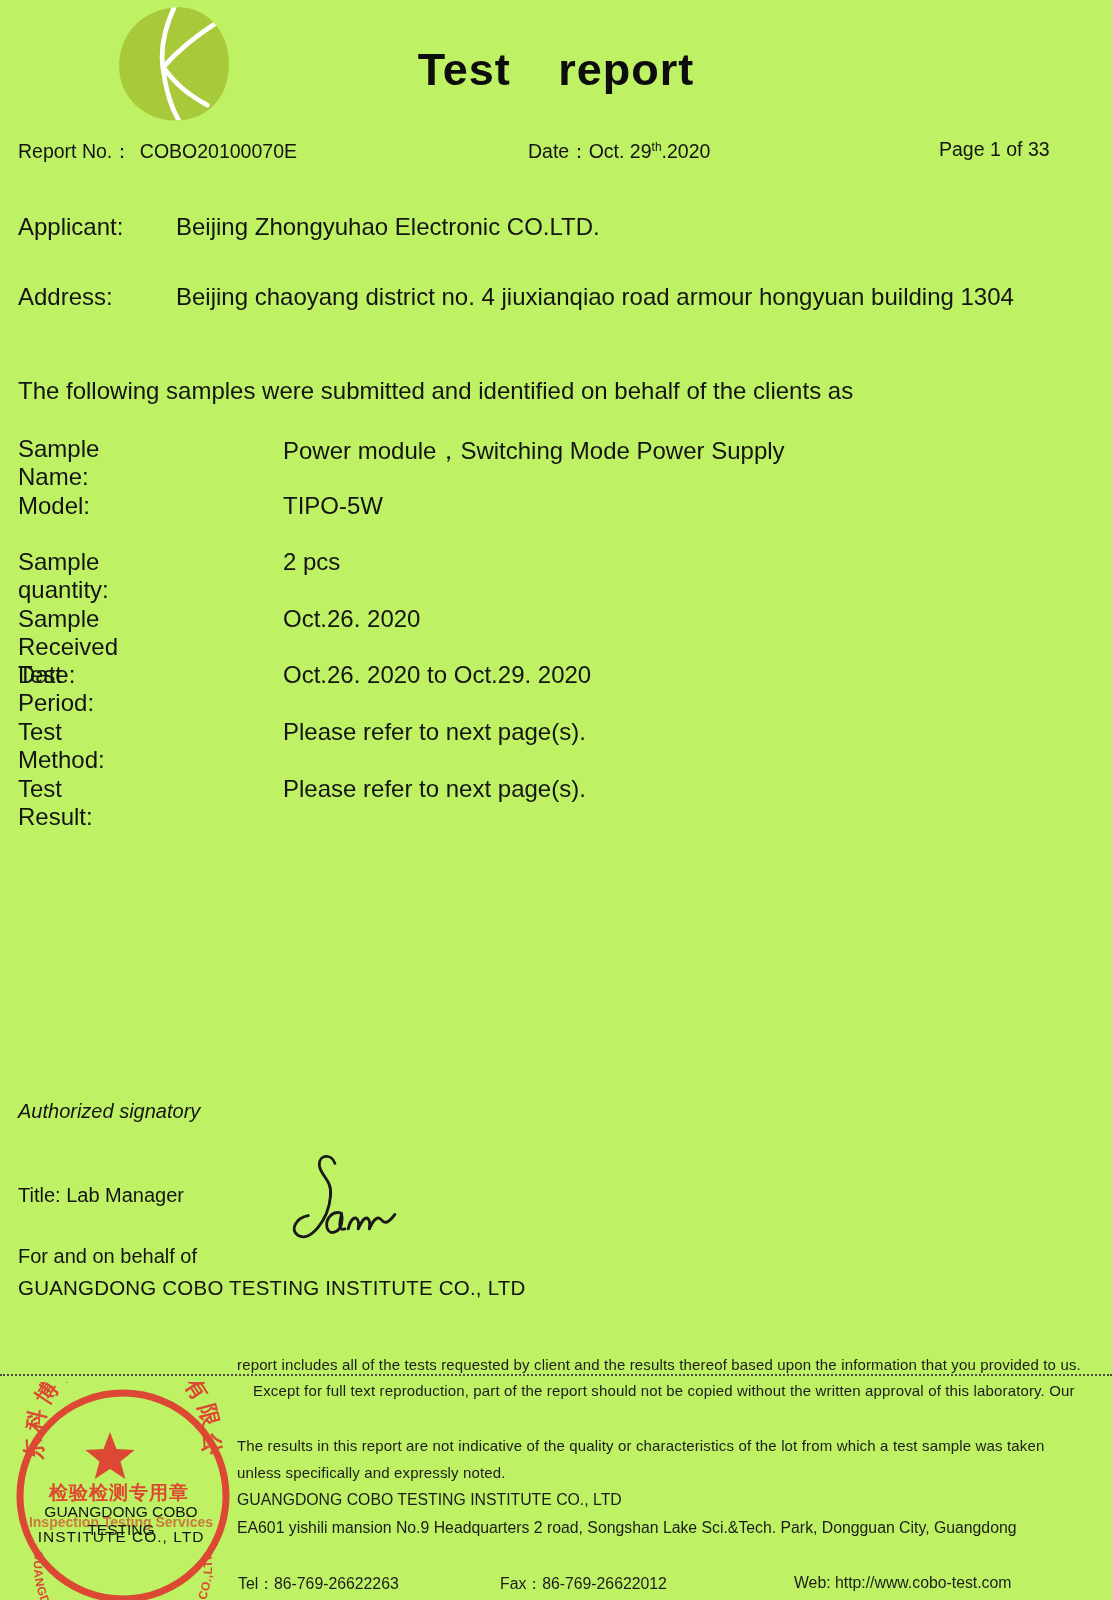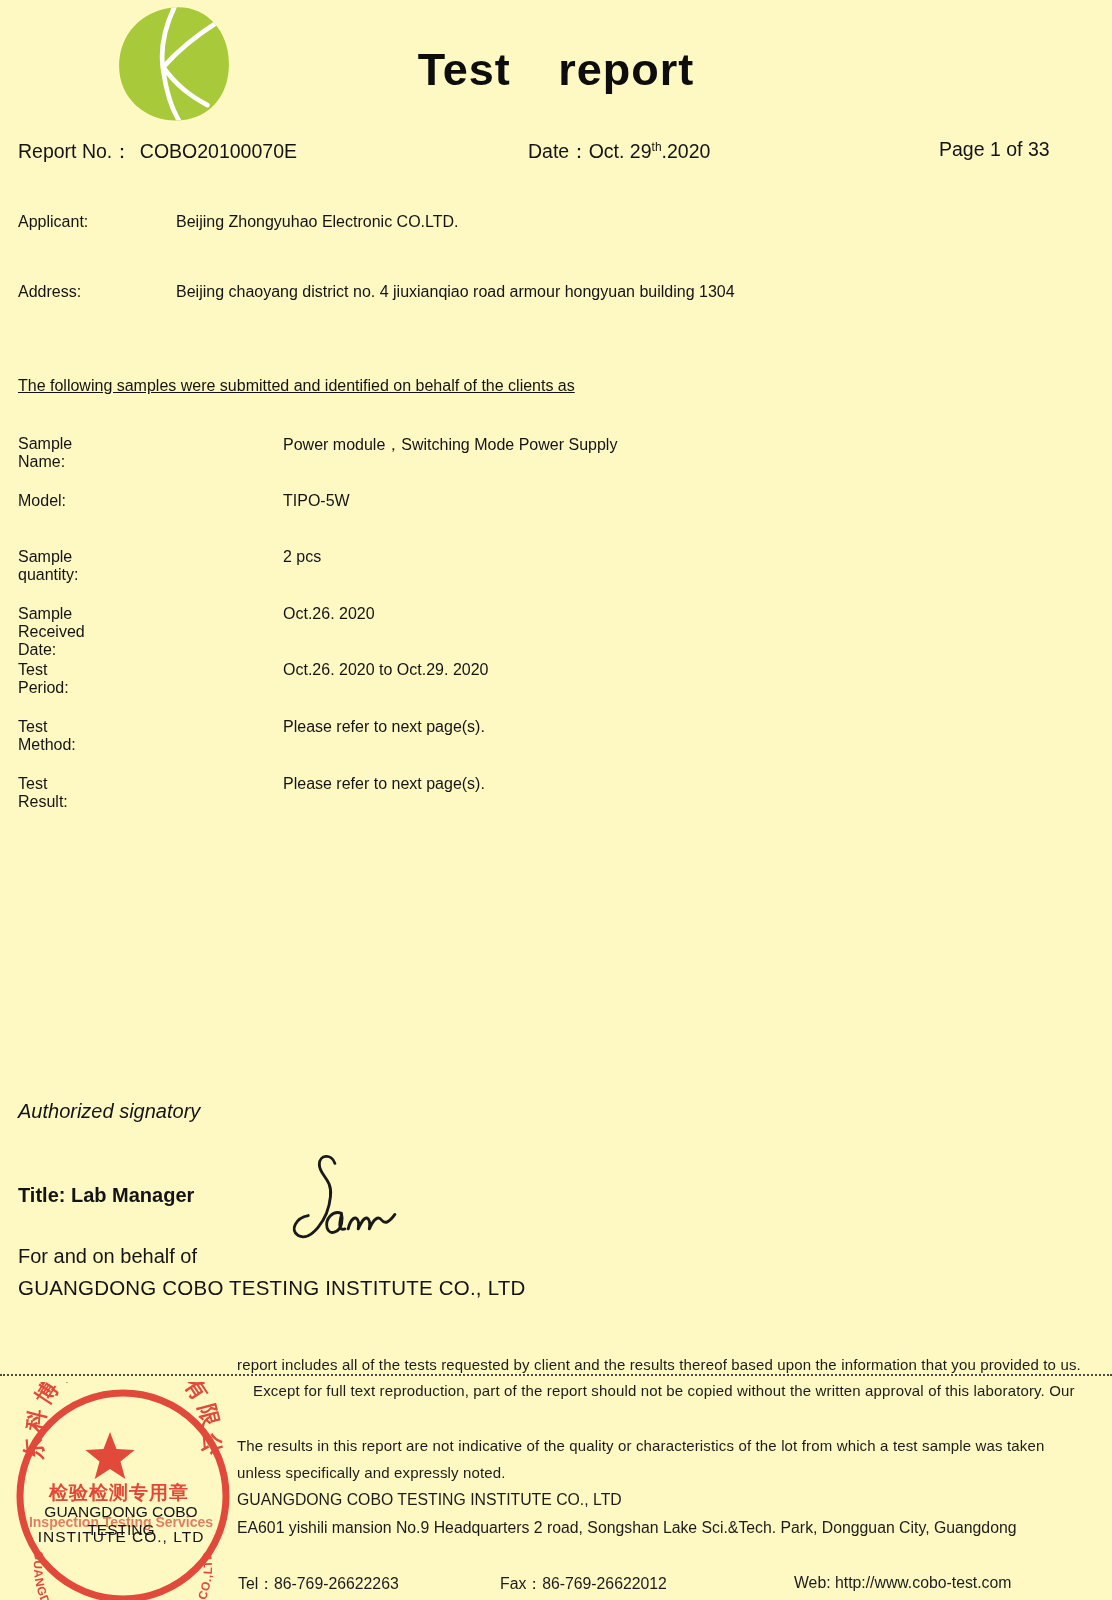--- a/index.html
+++ b/index.html
@@ -2,38 +2,38 @@
 <html><head>
 <meta charset="utf-8">
 <style>
   * { margin: 0; padding: 0; box-sizing: border-box; }
   html, body { background: #888; }
   #page {
     position: relative;
     width: 1112px;
     height: 1600px;
     margin: 0 auto;
-    background: #fef9c3;
+    background: #bef264;
     overflow: hidden;
     font-family: "Liberation Sans", "DejaVu Sans", sans-serif;
     color: #141414;
   }
   .abs { position: absolute; }
   .doc-title {
     left: 0; top: 44px; width: 100%;
     text-align: center;
     font-size: 45px;
     font-weight: bold;
     letter-spacing: 1px;
     word-spacing: 34px;
     color: #0d0d0d;
   }
   .hdr-row { top: 138px; font-size: 19.5px; }
   .row-label { left: 18px; }
-  .body-row { font-size: 16px; text-decoration: underline; }
+  .body-row { font-size: 24px; }
   sup.th { font-size: 12px; vertical-align: super; }
   .sig-line { font-size: 20px; }
   .company-line { font-size: 20.5px; letter-spacing: 0.2px; }
   .footer-sep {
     left: 0; top: 1374px; width: 1112px;
     border-top: 2px dotted #4a4a4a;
   }
   .foot { left: 237px; width: 870px; font-size: 15px; letter-spacing: 0.15px; color: #1c1c1c; }
   .foot2 { left: 237px; width: 870px; font-size: 15.8px; color: #1c1c1c; }
   .stamp-under { text-align: center; color: #151515; }
@@ -109,21 +109,21 @@
   <div class="abs body-row" style="top:718px;">
     <span class="abs row-label">Test Method:</span>
     <span class="abs" style="left:283px; width:800px;">Please refer to next page(s).</span>
   </div>
   <div class="abs body-row" style="top:775px;">
     <span class="abs row-label">Test Result:</span>
     <span class="abs" style="left:283px; width:800px;">Please refer to next page(s).</span>
   </div>
 
   <div class="abs sig-line" style="left:18px; top:1100px;font-style:italic;">Authorized signatory</div>
-  <div class="abs sig-line" style="left:18px; top:1184px;font-weight:bold;">Title: Lab Manager</div>
+  <div class="abs sig-line" style="left:18px; top:1184px;">Title: Lab Manager</div>
 
   <div class="abs" style="left:276px; top:1150px; width:130px; height:100px;">
     <svg width="130" height="100" viewBox="0 0 115 90" fill="none" stroke="#1a1a1a" stroke-width="2.6" stroke-linecap="round" stroke-linejoin="round">
       <path d="M 52,12 C 49,3 38,4 38,13 C 38,23 50,26 48,42 C 46,63 30,83 19,77 C 11,72 17,61 28,59"></path>
       <path d="M 58,57 C 50,54 43,62 45,70 C 47,77 56,75 58,66 C 59,61 58,58 58,58 C 56,66 55,73 61,71"></path>
       <path d="M 64,71 C 66,62 71,58 73,64 C 74,67 73,70 73,71 C 77,62 81,58 83,64 C 84,67 83,70 83,71 C 87,62 91,59 94,63 C 97,67 101,65 106,58"></path>
     </svg>
   </div>
 
   <div class="abs sig-line" style="left:18px; top:1245px;">For and on behalf of</div>

